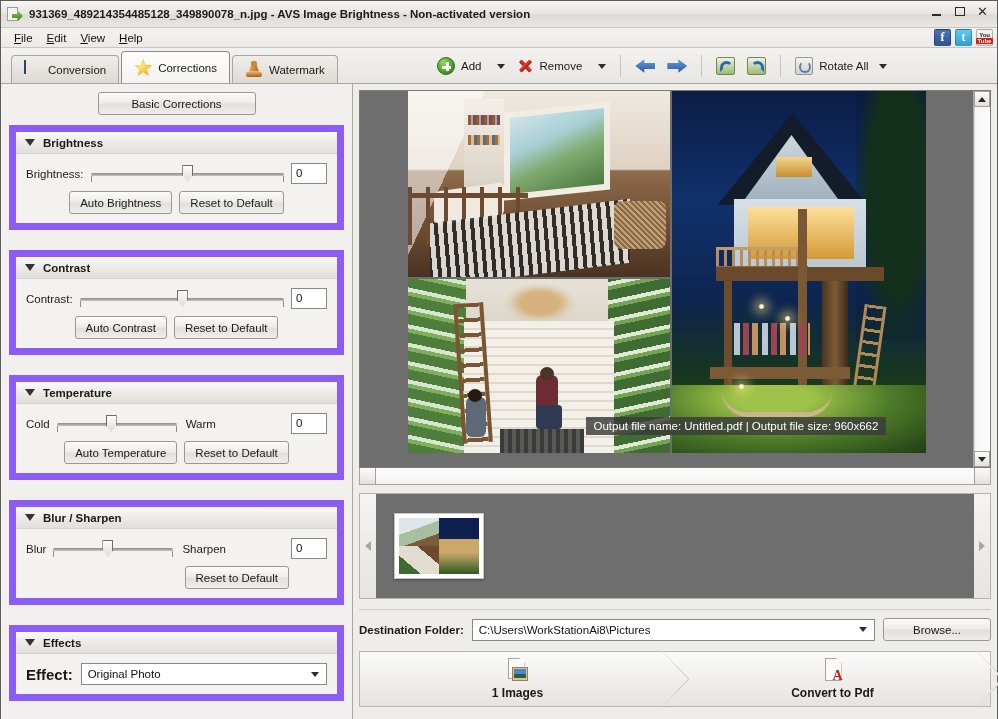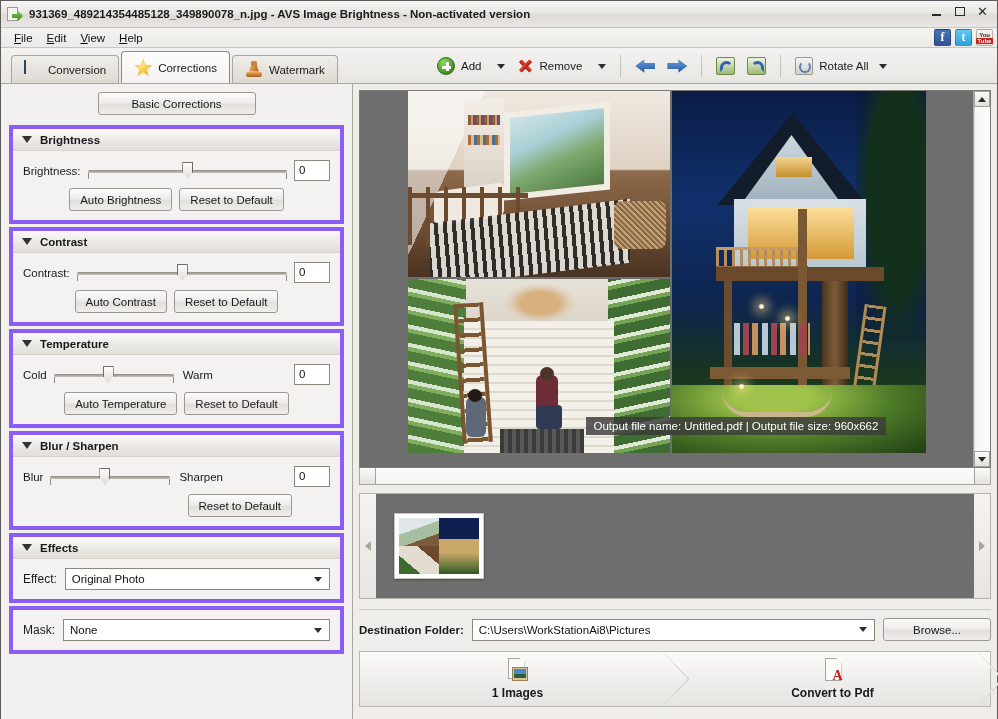--- a/index.html
+++ b/index.html
@@ -186,21 +186,21 @@
   .basic-btn-wrap { display:flex; justify-content:center; margin-bottom: 10px; }
   .btn {
     background: linear-gradient(180deg,#fbfbfa 0%,#eeeceA 48%,#e2dfda 52%,#efeeec 100%);
     border:1px solid #9b9891; border-radius:3px;
     font-size: 11.5px; color:#1a1a1a;
     padding: 4px 10px; cursor:pointer;
     min-height: 23px;
   }
   .btn.wide { min-width: 158px; }
 
-  .group { margin-bottom: 3px; border:4px solid #8b5cf6; background:#f7f6f5; }
+  .group { margin-bottom: 20px; border:7px solid #8b5cf6; background:#f7f6f5; }
   .group-head {
     height: 22px; display:flex; align-items:center; gap:8px;
     padding-left: 9px;
     background: linear-gradient(180deg,#fafaf9 0%,#eceae6 52%,#e2dfda 100%);
     border-bottom: 1px solid #d6d3cd;
     font-weight:bold; font-size:11.5px; color:#1a1a1a;
     cursor:pointer;
   }
   .tri { width:0;height:0;border-left:5px solid transparent;border-right:5px solid transparent;border-top:7px solid #333; transform: rotate(0deg); flex:none;}
   .group-body { padding: 9px 10px 9px 10px; background:#f3f2f0; }
@@ -220,21 +220,21 @@
     cursor:pointer;
   }
   .numbox {
     width: 36px; height: 21px; border:1px solid #8b8880; background:#fff;
     font-size:11.5px; color:#111; padding: 0 4px; line-height:19px;
     flex:none;
   }
   .btn-row { display:flex; justify-content:center; gap:7px; }
 
   .combo-row { display:flex; align-items:center; gap:8px; }
-  .combo-label { font-size:12px; color:#1a1a1a; white-space:nowrap; }
+  .combo-label { font-size:15px; color:#1a1a1a; white-space:nowrap;font-weight:bold; }
   .combo {
     flex:1; height: 22px; border:1px solid #8b8880; background:#fff;
     display:flex; align-items:center; justify-content:space-between;
     padding: 0 4px 0 6px; font-size:11.5px; color:#111; cursor:pointer;
   }
   .combo .dd { width:0;height:0;border-left:4px solid transparent;border-right:4px solid transparent;border-top:5px solid #2d2d2d; margin-right:3px;}
 
   
   .rightpanel { flex:1; display:flex; flex-direction:column; background:#efedea; }
 

